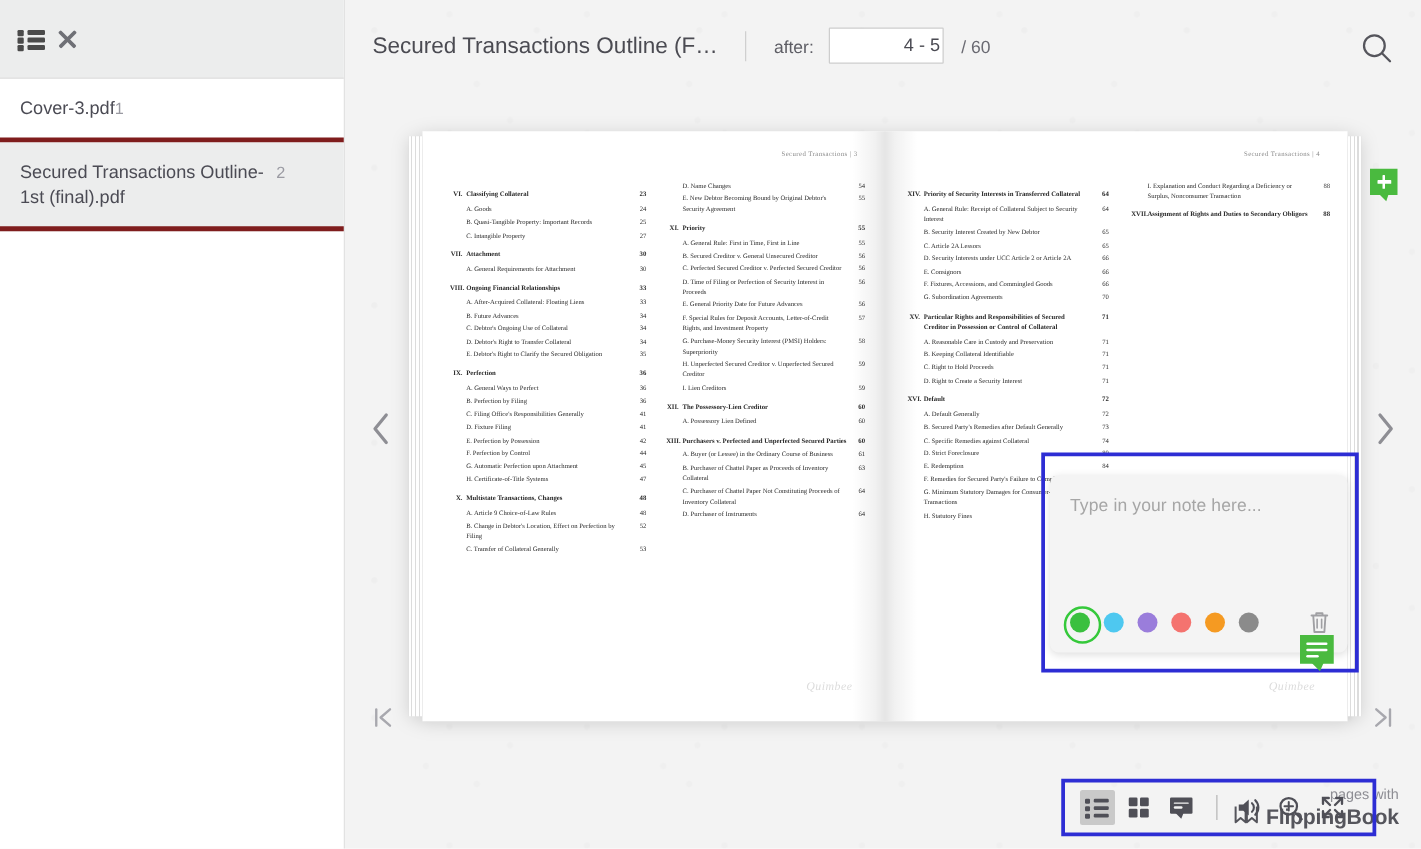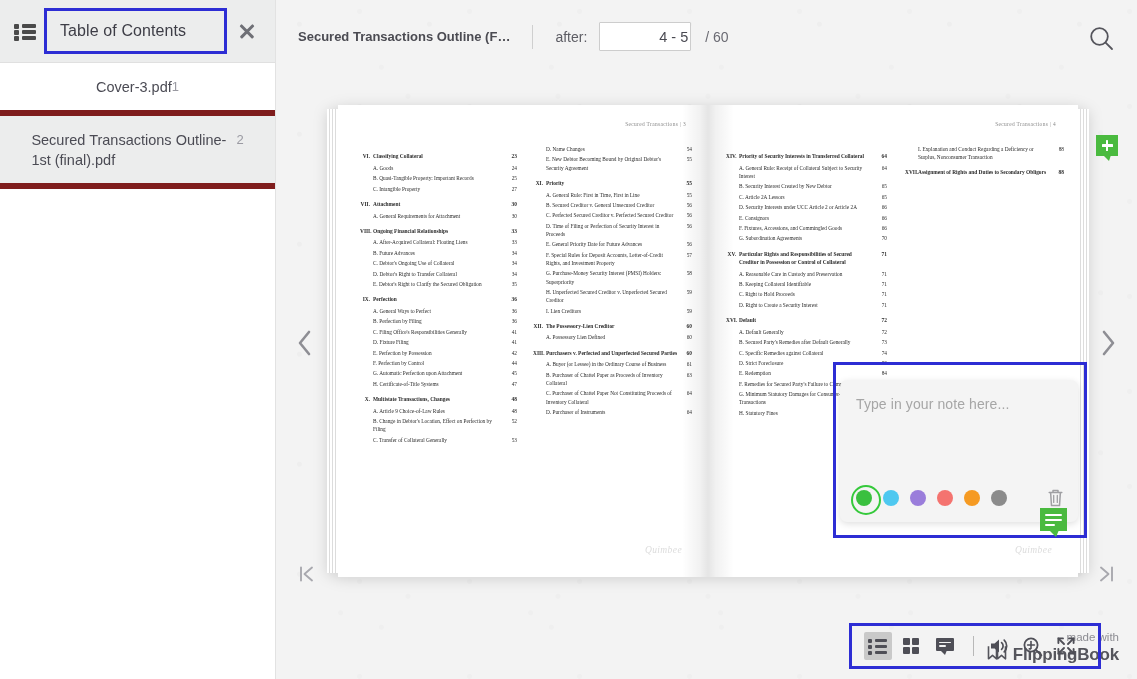--- a/index.html
+++ b/index.html
@@ -37,22 +37,22 @@
     width:24px; height:24px; position:relative; cursor:pointer; flex:0 0 24px; margin-right:2px;
   }
   .toc-close:before, .toc-close:after {
     content:""; position:absolute; left:3px; top:11px; width:18px; height:2.6px;
     background:#6f7076; border-radius:1px;
   }
   .toc-close:before { transform:rotate(45deg); }
   .toc-close:after  { transform:rotate(-45deg); }
 
   .toc-item {
-    display:flex; align-items:flex-start; justify-content:center;
-    padding:14px 16px 13px 16px; border-bottom:6px solid #7f1d1d;
+    display:flex; align-items:flex-start; justify-content:flex-start;
+    padding:14px 16px 13px 16px; border-bottom:4px solid #7f1d1d;
     cursor:pointer; min-height:48px;
   }
   .toc-item.alt { background:#eceded; }
   .toc-item-label { font-size:14.5px; color:#4b4b54; line-height:1.38; max-width:205px; }
   .toc-item-page { font-size:13px; color:#9a9aa2; padding-top:2px; }
 
   
   .viewer {
     position:absolute; left:276px; top:0; width:861px; height:679px;
     background:#f3f3f3;
@@ -63,21 +63,21 @@
       radial-gradient(circle at 34% 83%, rgba(0,0,0,.014) 0 2px, transparent 3px),
       radial-gradient(circle at 76% 12%, rgba(0,0,0,.014) 0 2px, transparent 3px);
     background-size:130px 110px, 170px 140px, 150px 125px, 190px 160px, 110px 95px;
   }
 
   
   .topbar {
     position:absolute; left:0; top:0; width:861px; height:73px;
     display:flex; align-items:center; padding:0 22px; z-index:12;
   }
-  .doc-title { font-size:13px; color:#4b4b52; white-space:nowrap;font-weight:bold; }
+  .doc-title { font-size:18px; color:#4b4b52; white-space:nowrap; }
   .bar-sep { width:1px; height:24px; background:#cfcfcf; margin:0 22px; }
   .pages-label { font-size:14px; color:#5d5d64; margin-right:12px; }
   .pages-input {
     width:92px; height:29px; border:1px solid #cdcdcd; background:#fff;
     font-family:"Liberation Sans", sans-serif; font-size:14.5px; color:#4a4a52;
     text-align:right; border-radius:1px; outline:none;
   }
   .pages-total { font-size:14px; color:#6a6a72; margin-left:14px; }
   .search-btn {
     position:absolute; right:22px; top:24px; width:28px; height:28px; cursor:pointer;
@@ -272,23 +272,20 @@
 
   <div class="sidebar">
     <div class="toc-header">
       <div class="toc-list-icon">
         <i class="r1"></i>
           <i class="b r1"></i>
         <i class="r2"></i>
           <i class="b r2"></i>
         <i class="r3"></i>
           <i class="b r3"></i>
-      </div>
-      <div class="toc-title-wrap">
-        <span class="toc-title">Table of Contents</span>
       </div>
       <div class="toc-close"></div>
     </div>
 
     <div class="toc-item">
       <span class="toc-item-label">Cover-3.pdf</span>
       <span class="toc-item-page">1</span>
     </div>
     <div class="toc-item alt">
       <span class="toc-item-label">Secured Transactions Outline-1st (final).pdf</span>
@@ -761,21 +758,21 @@
             <path d="M2.4 13v4.6H7"></path>
               <path d="M2.6 17.4L8 12"></path>
             <path d="M17.6 13v4.6H13"></path>
               <path d="M17.4 17.4L12 12"></path>
           </g>
         </svg>
       </div>
     </div>
 
     <div class="made-with">
-      <div class="mw-top">made with</div>
+      <div class="mw-top">pages with</div>
       <div class="mw-brand">
         <span>
           <svg width="20" height="17" viewBox="0 0 20 17">
             <path d="M1.5 2.2v12.6l4-3.4 4 3.4V2.2" fill="none" stroke="#55555c" stroke-width="1.6" stroke-linejoin="round"></path>
             <path d="M10.5 2.2v12.6l4-3.4 4 3.4V2.2" fill="none" stroke="#55555c" stroke-width="1.6" stroke-linejoin="round"></path>
           </svg>
         </span>
         <span class="mw-name">FlippingBook</span>
       </div>
     </div>

